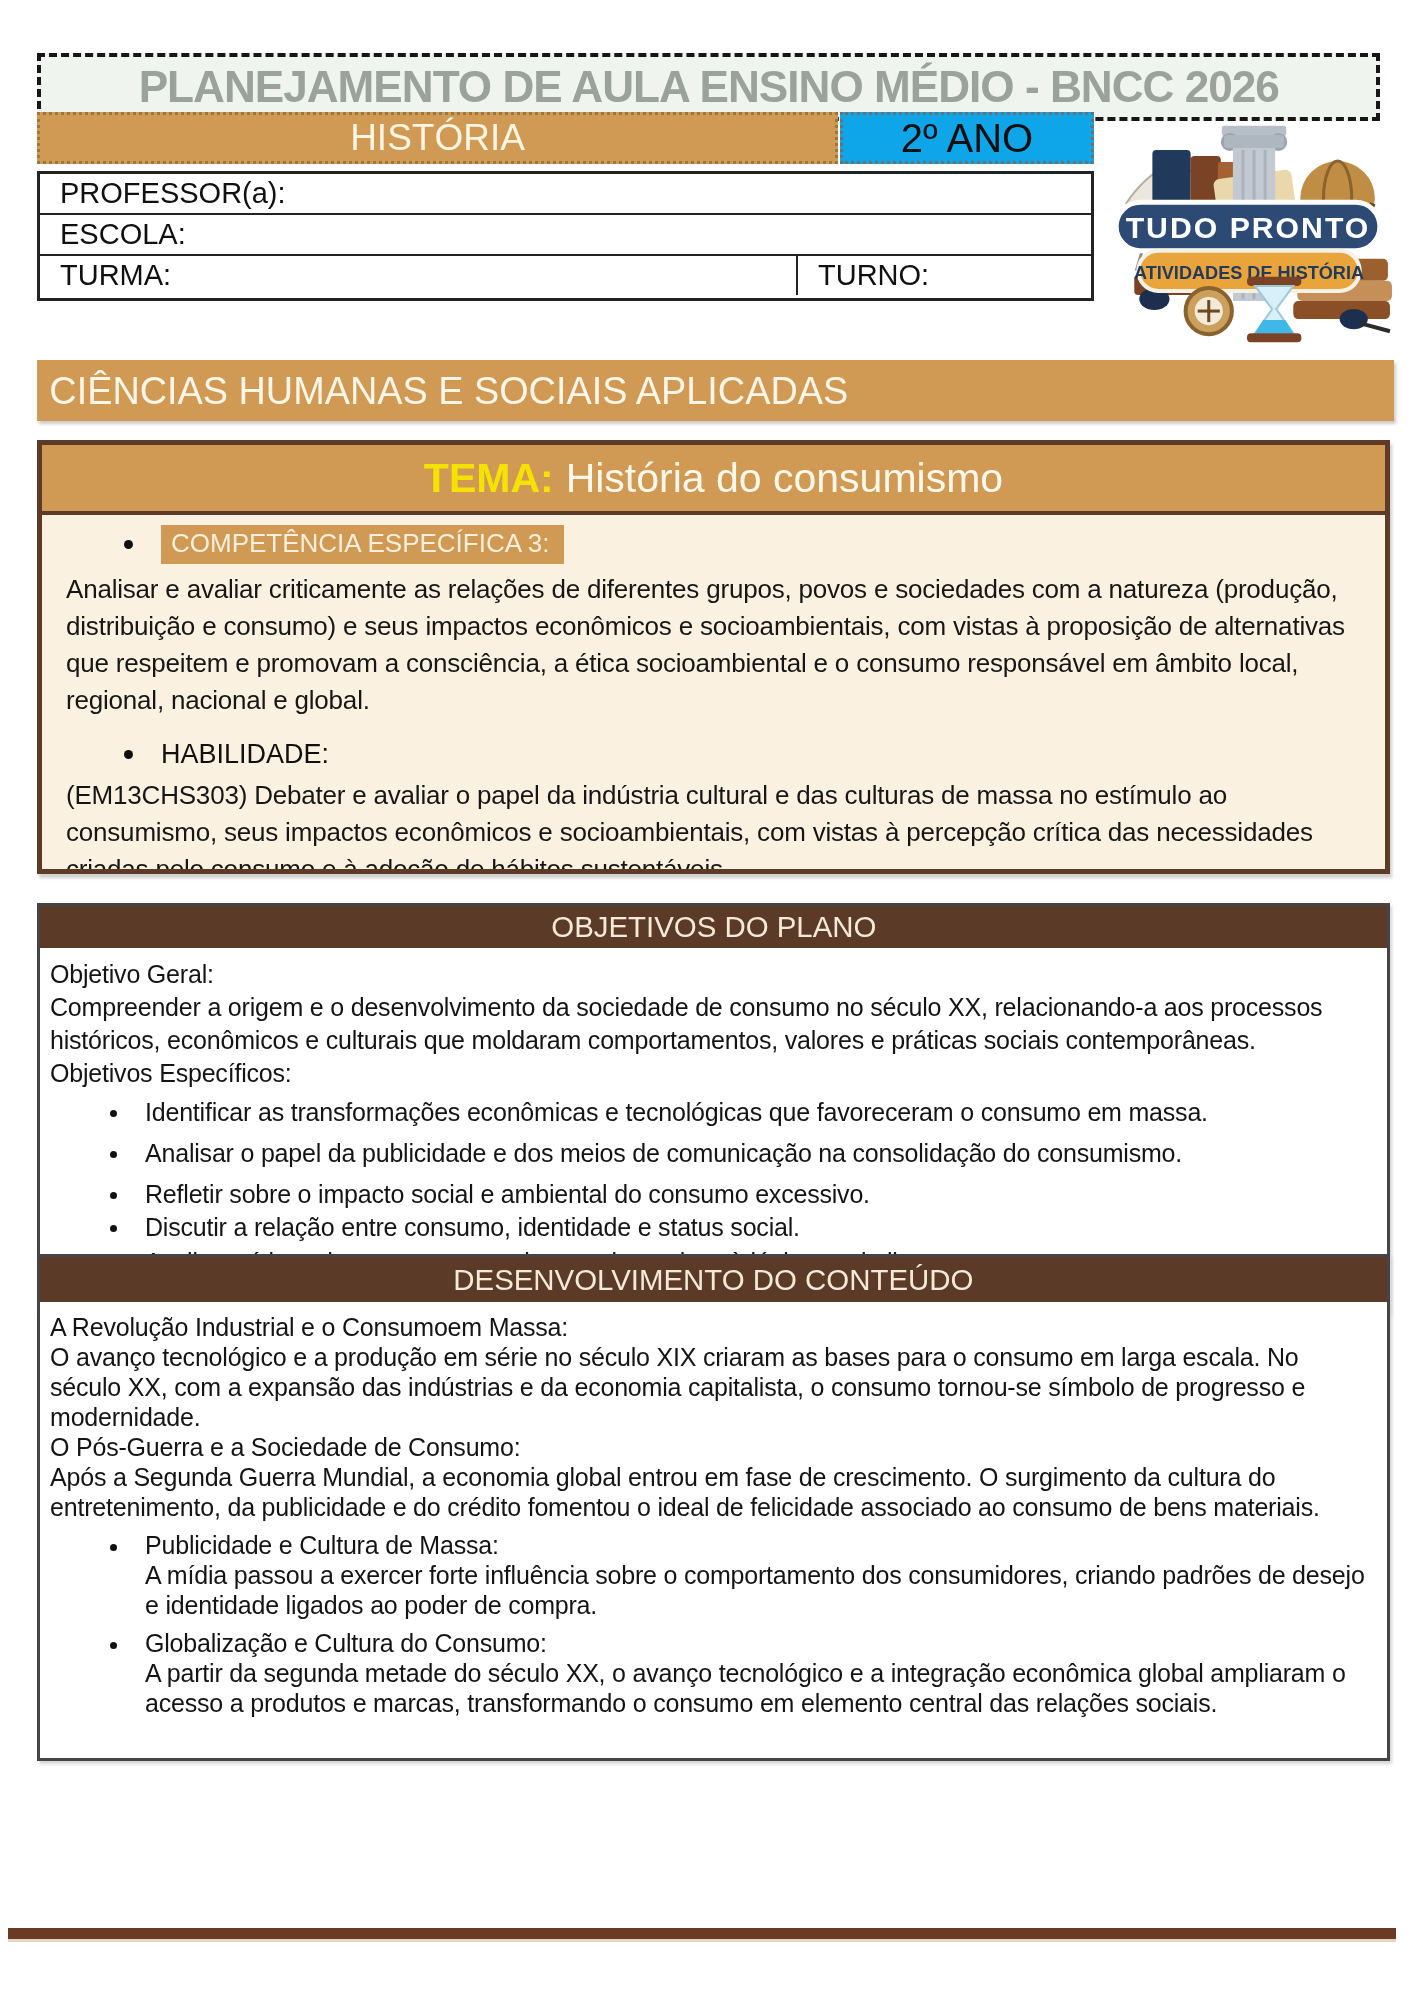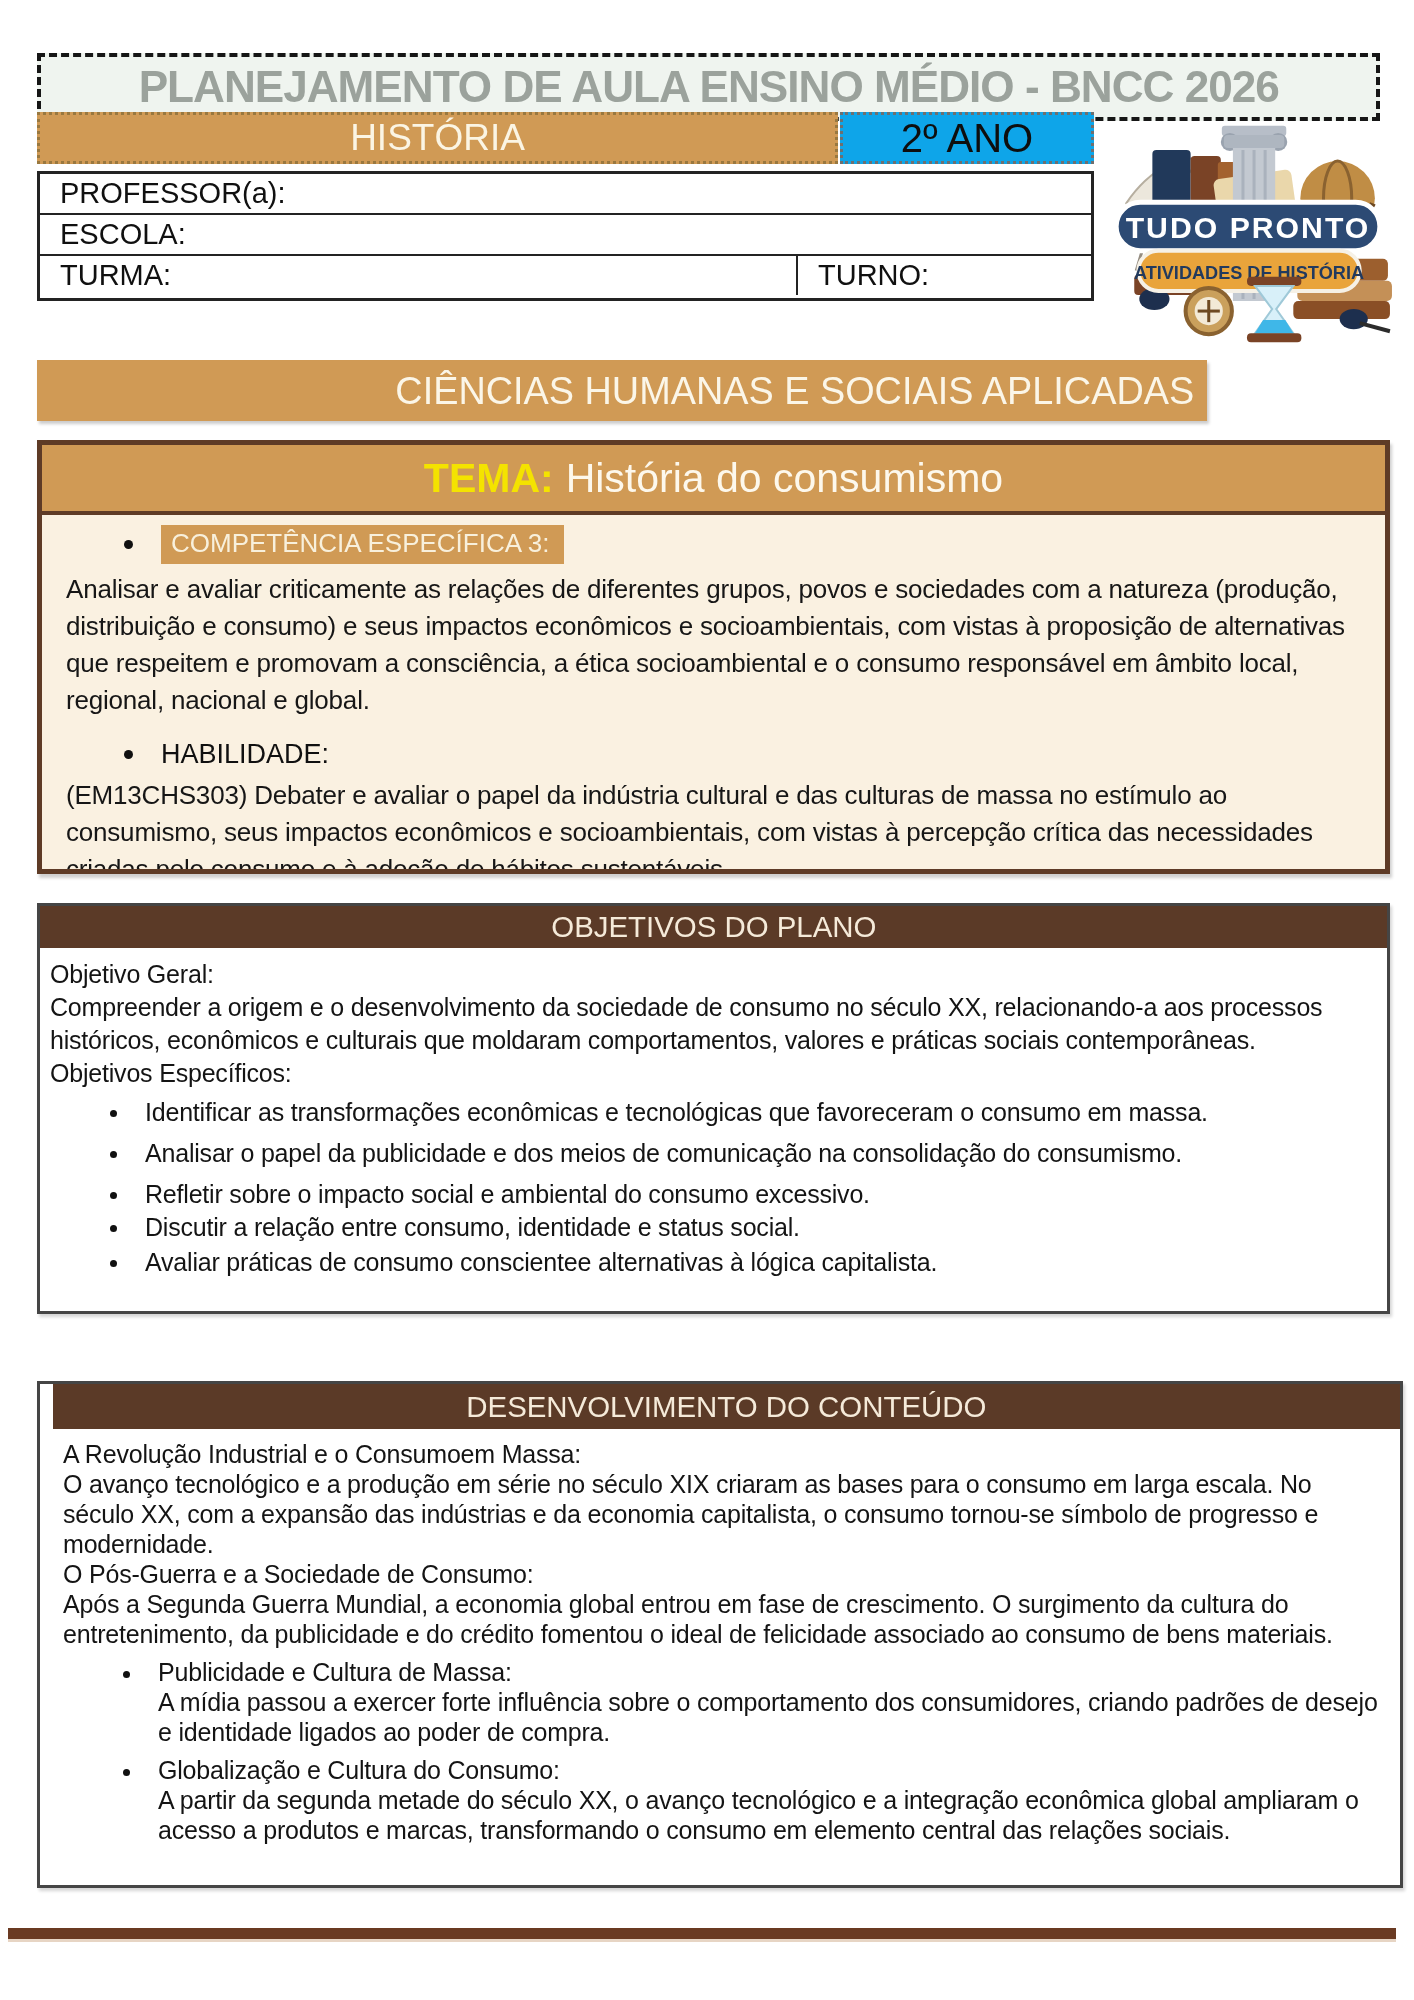--- a/index.html
+++ b/index.html
@@ -38,23 +38,23 @@
   }
   .field-row{height:39px;border-bottom:2px solid #232323;display:flex;}
   .field-row:last-child{border-bottom:none;}
   .field-cell{font-size:29px;color:#101010;padding-left:20px;display:flex;align-items:center;}
   .cell-turma{width:736px;border-right:2px solid #232323;}
   .cell-turno{flex:1;}
   
   .logo{position:absolute;left:1096px;top:106px;width:302px;height:240px;}
   
   .area-banner{
-    position:absolute;left:37px;top:360px;width:1170px;height:61px;
+    position:absolute;left:37px;top:360px;width:1357px;height:61px;
     background:#d09a55;box-shadow:2px 3px 3px #cccccc;
-    display:flex;align-items:center;justify-content:flex-end;
+    display:flex;align-items:center;justify-content:flex-start;
   }
   .area-banner span{font-size:39px;font-weight:500;color:#fbf6e8;transform:scaleX(.97);white-space:nowrap;}
   
   .tema-section{
     position:absolute;left:37px;top:440px;width:1343px;height:424px;
     border:5px solid #5e3b26;background:#faf1e1;box-shadow:2px 4px 3px #cfcfcf;overflow:hidden;
   }
   .tema-banner{
     height:66px;background:#d09a55;border-bottom:4px solid #5e3b26;
     display:flex;align-items:center;justify-content:center;gap:12px;
@@ -78,21 +78,21 @@
   .box-section{
     position:absolute;left:37px;width:1347px;background:#ffffff;
     border:3px solid #454545;box-shadow:2px 3px 3px #d6d6d6;overflow:hidden;
   }
   .box-banner{
     background:#5b3a27;display:flex;align-items:center;justify-content:center;
   }
   .box-banner span{font-size:30px;font-weight:500;color:#f5ead9;transform:scaleX(.98);white-space:nowrap;}
   .objetivos-section{top:903px;height:405px;}
   .objetivos-section .box-banner{height:42px;}
-  .desenv-section{top:1381px;height:501px;padding-left:13px;}
+  .desenv-section{top:1254px;height:501px;}
   .desenv-section .box-banner{height:45px;}
   .box-content{padding:10px 14px 0 10px;font-size:25px;line-height:33px;color:#141414;letter-spacing:-0.2px;}
   .plain-line{margin:0;}
   .list{list-style:none;margin:6px 0 0 0;padding:0;}
   .list li{position:relative;padding-left:95px;margin:0 0 8px 0;}
   .list li::before{
     content:"";position:absolute;left:60px;top:14px;width:7px;height:7px;border-radius:50%;background:#101010;
   }
   
   .dev-bullet{position:relative;padding-left:95px;margin-top:8px;}

